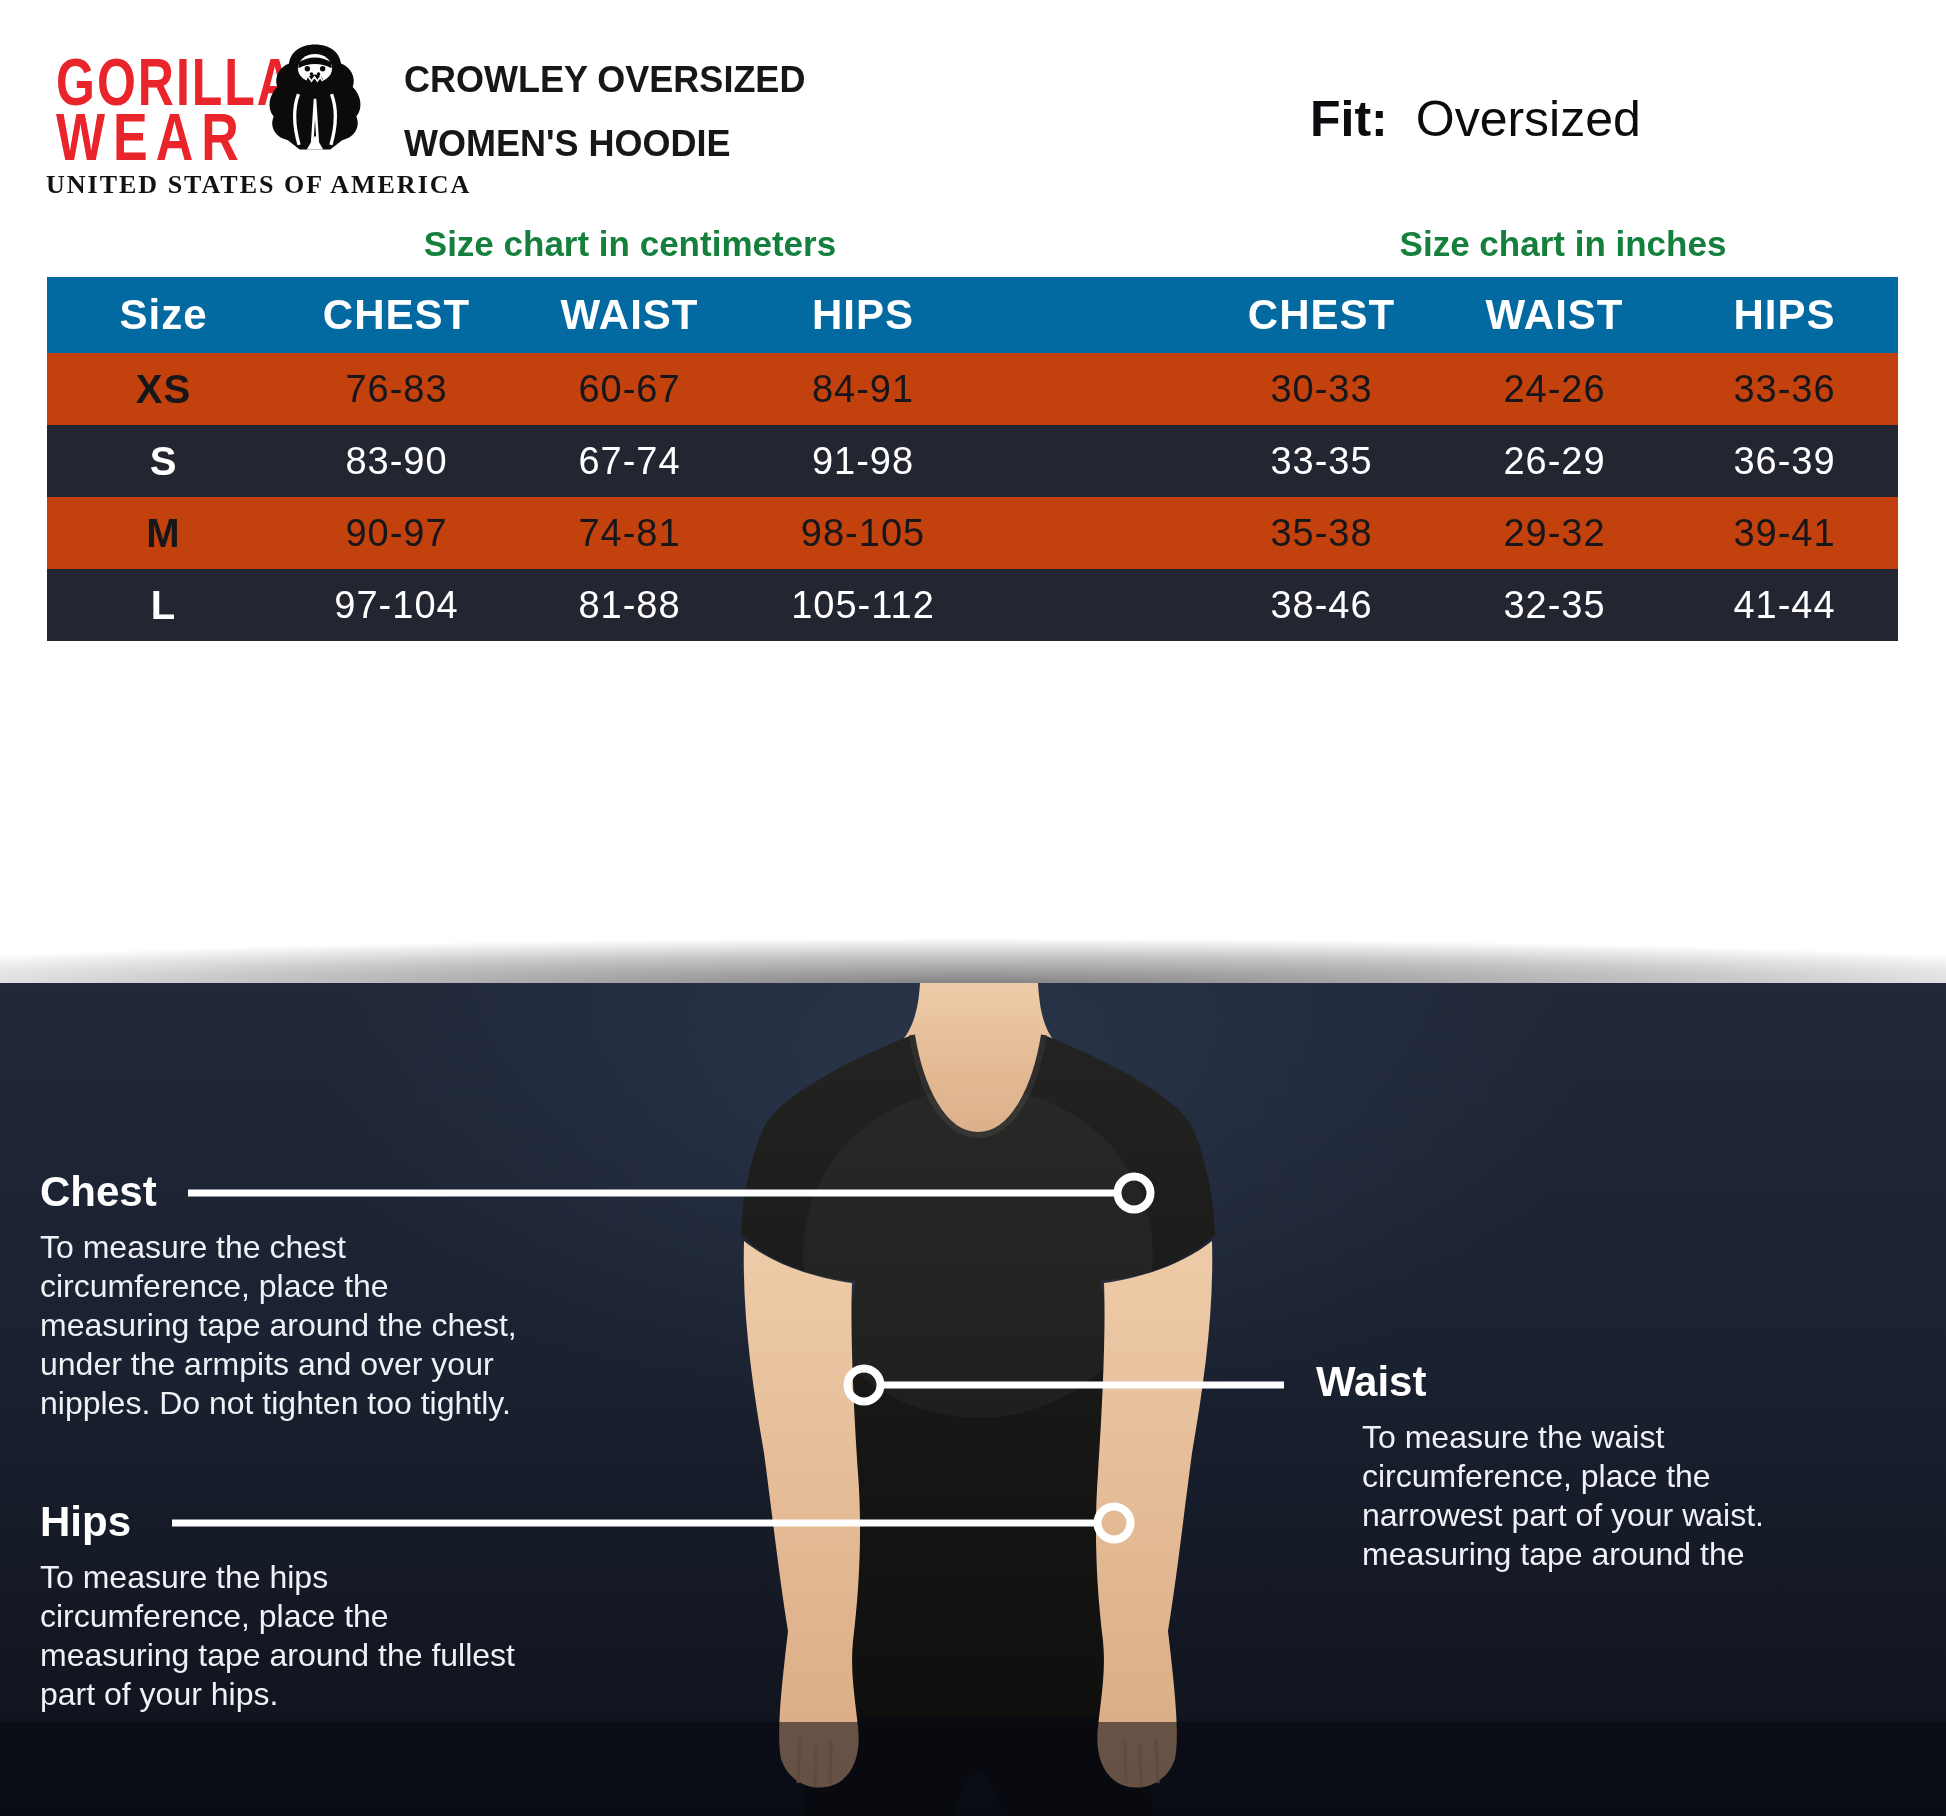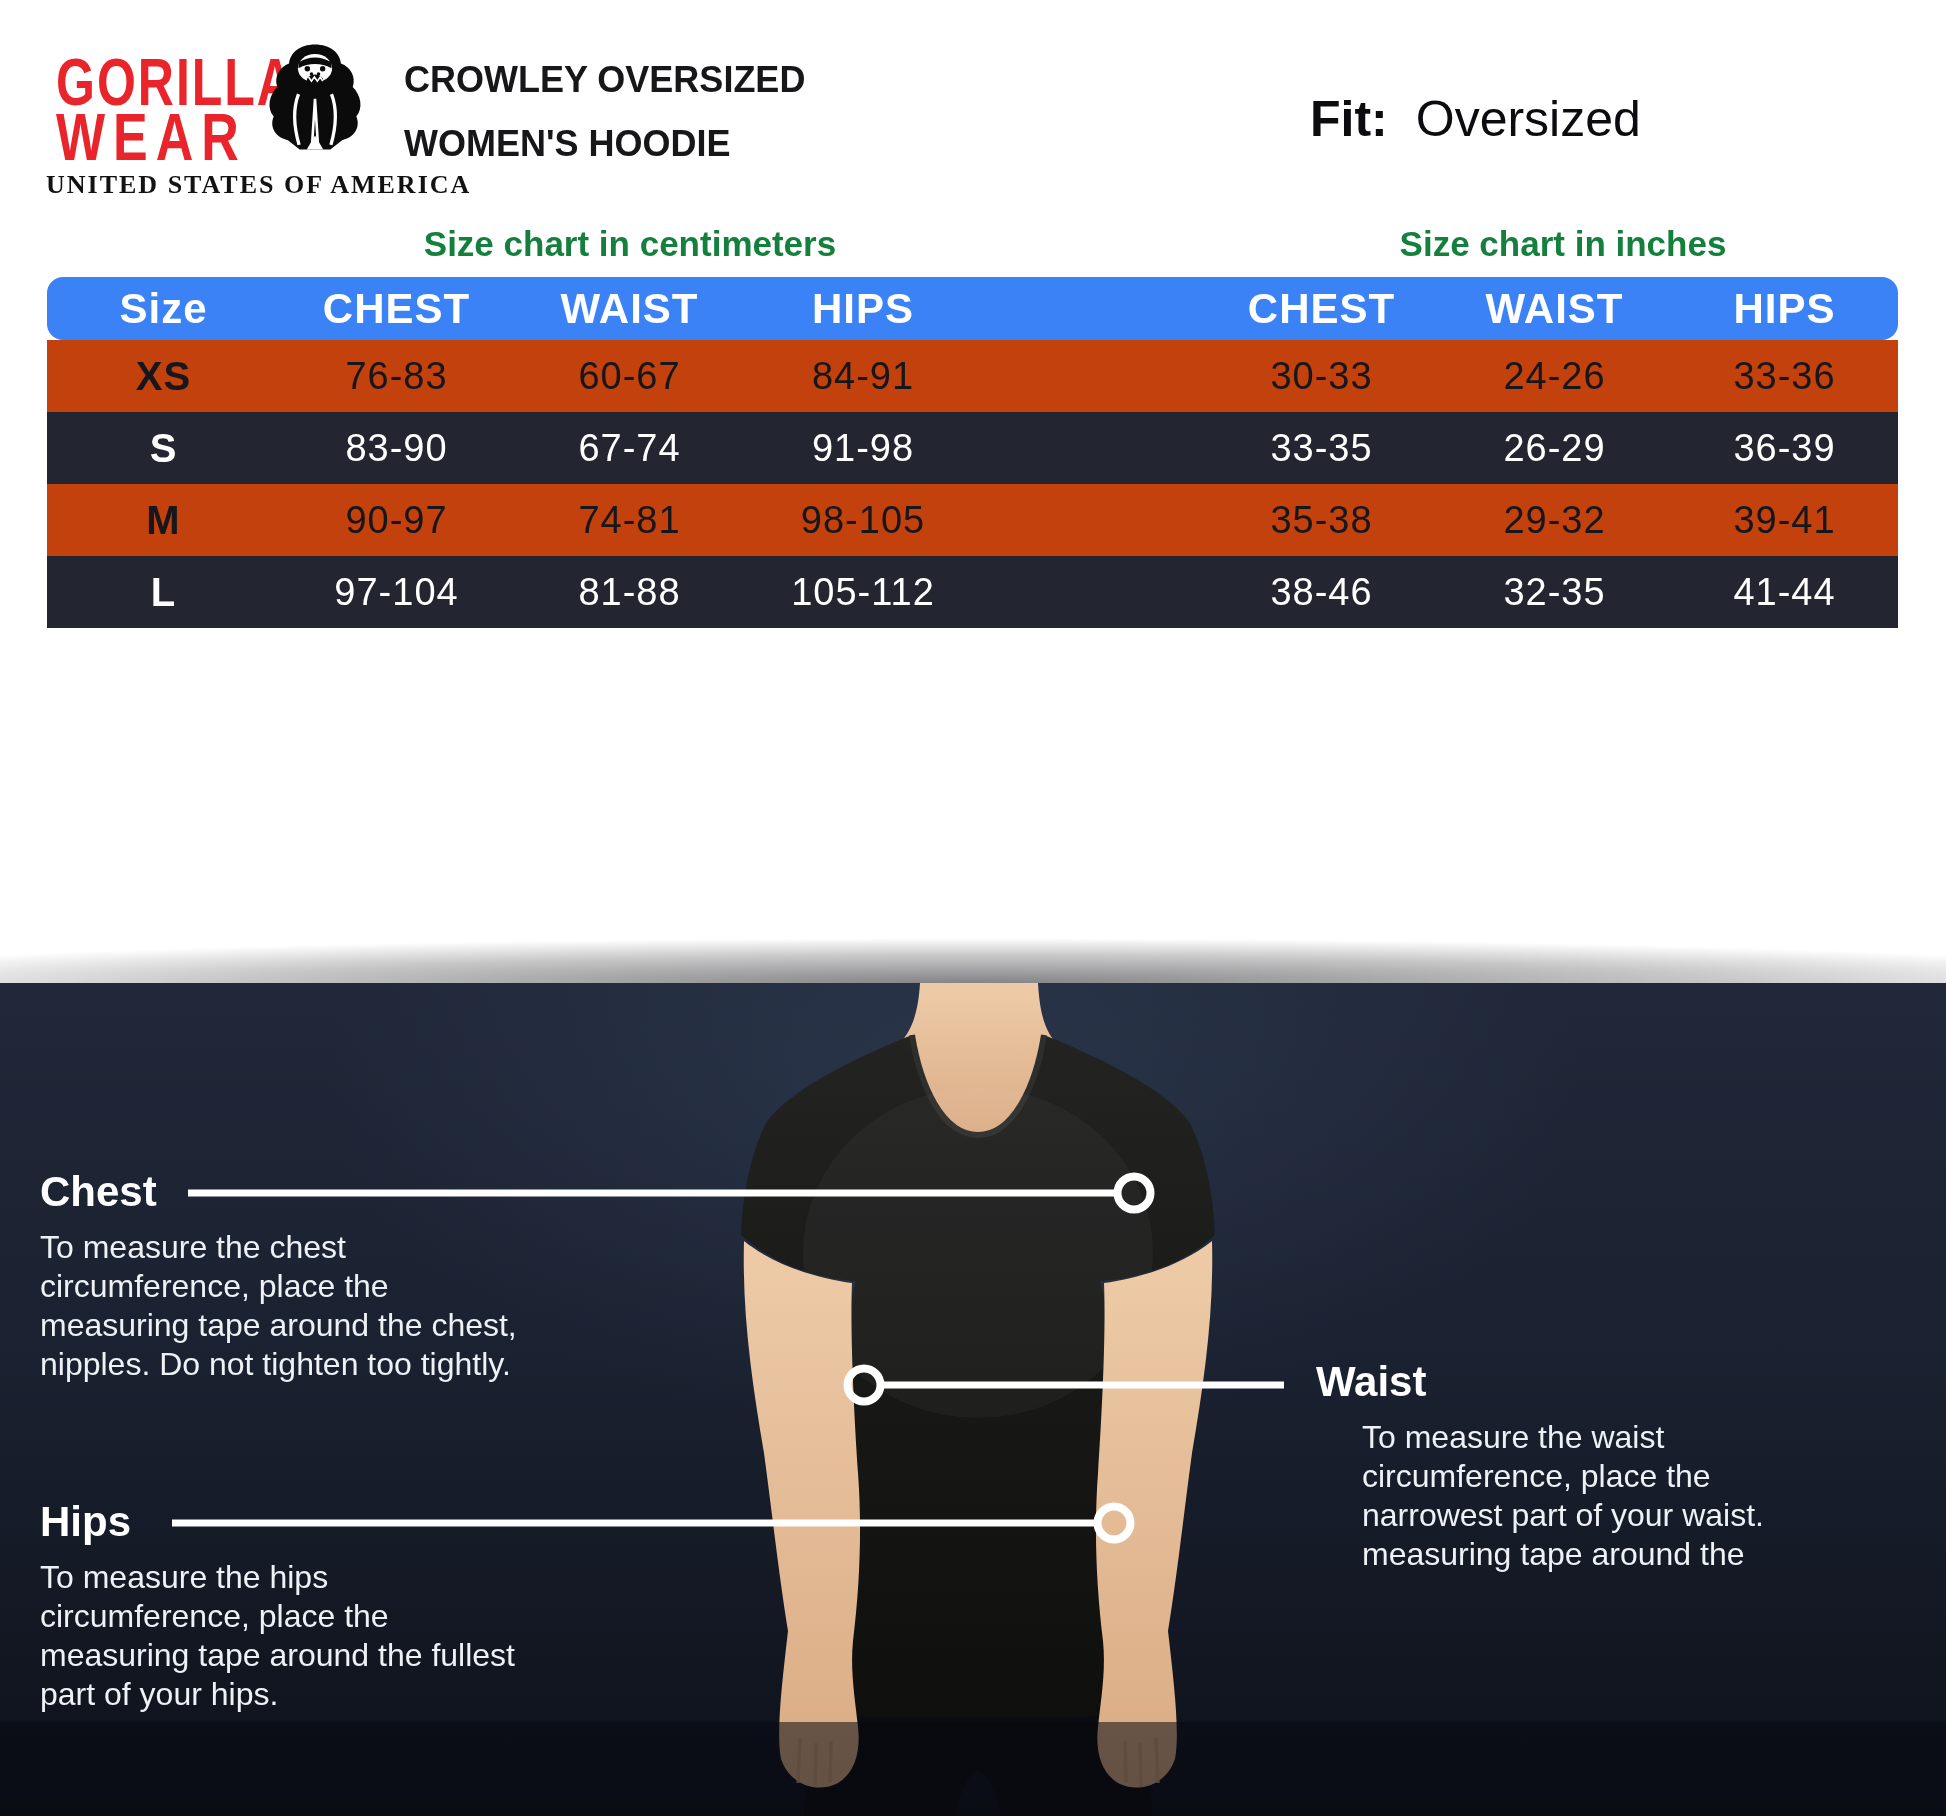--- a/index.html
+++ b/index.html
@@ -40,21 +40,21 @@
   .chart-title.cm { left:330px; }
   .chart-title.inch { left:1263px; }
 
   
   .size-table { position:absolute; left:47px; top:277px; width:1851px; }
   .trow {
     display:grid;
     grid-template-columns:233px 233px 233px 234px 225px 233px 233px 227px;
     align-items:center; text-align:center;
   }
-  .trow.head { height:63px; background:#3b82f6; color:#ffffff;border-radius:16px; }
+  .trow.head { height:76px; background:#0369a1; color:#ffffff; }
   .trow.head .cell { font-weight:bold; font-size:42px; letter-spacing:1px; }
   .trow.light { height:72px; background:#c2410c; color:#17171b; }
   .trow.dark  { height:72px; background:#232531; color:#ffffff; }
   .cell { font-size:38px; letter-spacing:1px; }
   .cell-size { font-weight:bold; font-size:40px; }
 
   
   .edge-shadow {
     position:absolute; left:0; top:923px; width:1946px; height:60px;
     background:radial-gradient(85% 100% at 50% 100%,
@@ -227,20 +227,21 @@
       </g>
     </svg>
 
     <div class="bottom-strip"></div>
 
     <div class="m-label chest">Chest</div>
     <div class="m-desc chest">
       <div>To measure the chest</div>
       <div>circumference, place the</div>
       <div>measuring tape around the chest,</div>
+      <div>under the armpits and over your</div>
       <div>nipples. Do not tighten too tightly.</div>
     </div>
 
     <div class="m-label waist">Waist</div>
     <div class="m-desc waist">
       <div>To measure the waist</div>
       <div>circumference, place the</div>
       <div>narrowest part of your waist.</div>
       <div>measuring tape around the</div>
     </div>

